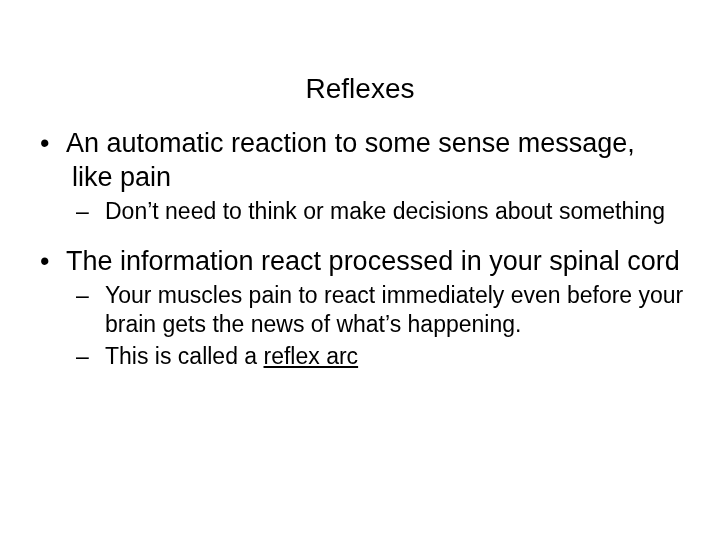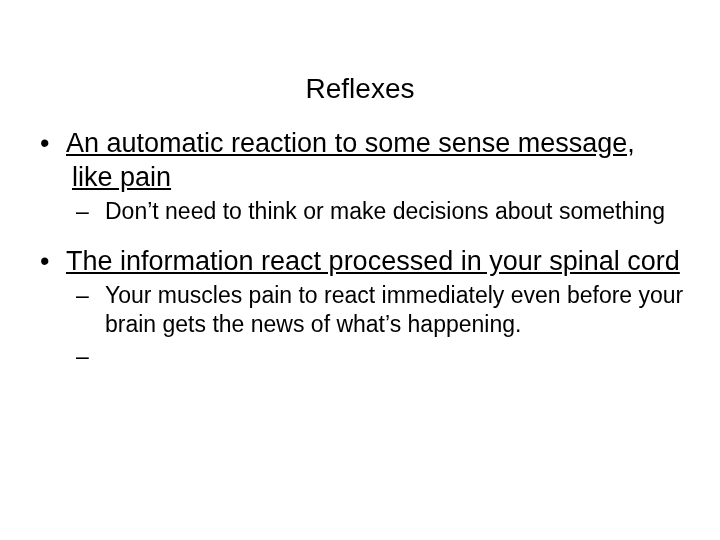--- a/index.html
+++ b/index.html
@@ -66,21 +66,20 @@
   .bullet-l1 .marker {
     position: absolute;
     left: 40px;
     top: 0;
     font-size: 27px;
     line-height: 34px;
   }
   .bullet-l1 .btext {
     display: block;
     text-indent: -6px;
-    text-decoration: underline;
   }
 
   
   .bullet-l2 {
     position: relative;
     padding-left: 105px;
     padding-right: 34px;
     font-size: 23px;
     line-height: 29px;
     color: #000000;
@@ -132,18 +131,19 @@
         <span class="btext">The information react processed in your spinal cord</span>
       </div>
 
       <div class="bullet-l2">
         <span class="marker">–</span>
         <span class="btext"><span>Your muscles pain to react immediately even before your brain gets the news of what’s happening.</span></span>
       </div>
 
       <div class="bullet-l2">
         <span class="marker">–</span>
+        <span class="btext"><span>This is called a </span><span class="underline">reflex arc</span></span>
       </div>
 
     </div>
 
   </div>
 </div>
 
 </body></html>

